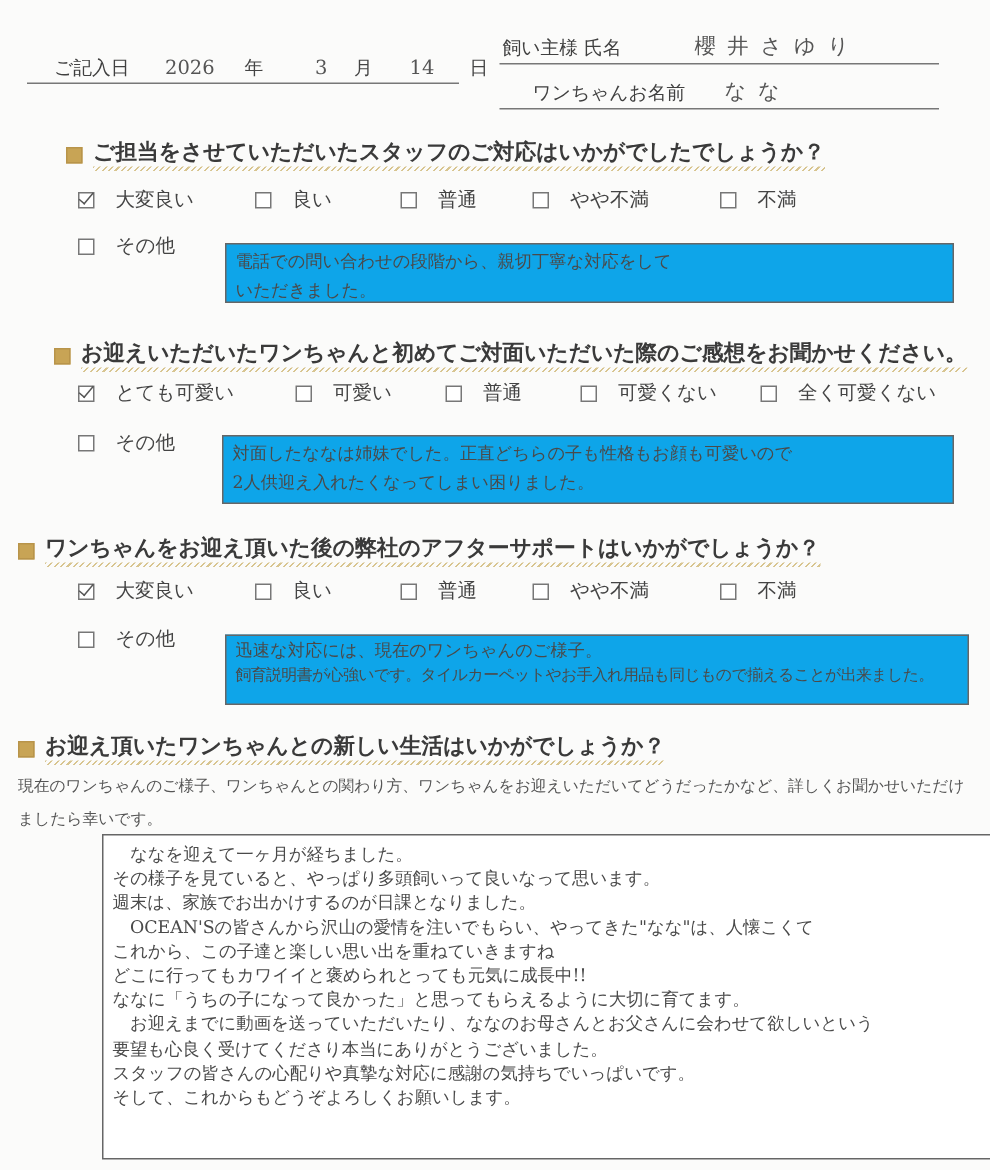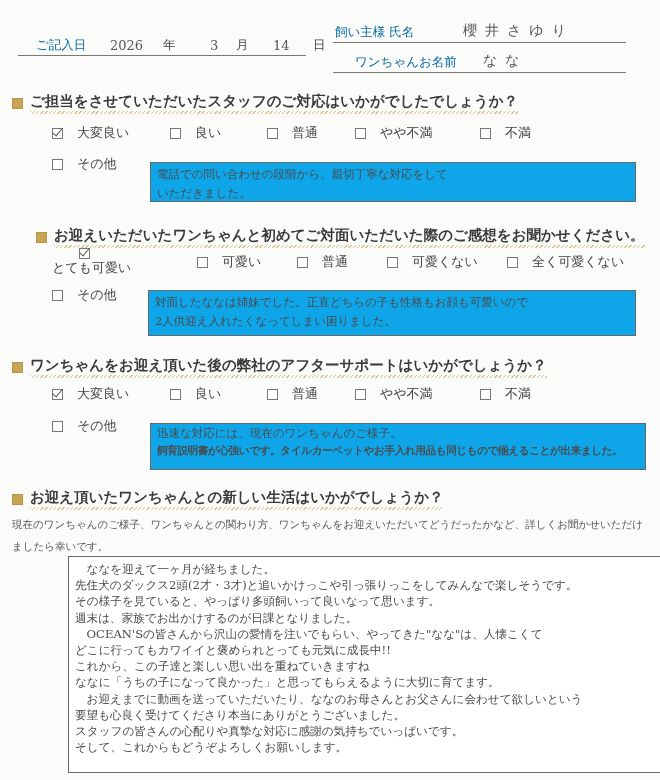--- a/index.html
+++ b/index.html
@@ -1,20 +1,20 @@
 <!DOCTYPE html>
 <html><head>
 <meta charset="utf-8">
 <style>
   * { box-sizing: border-box; margin: 0; padding: 0; }
   html, body { width: 660px; height: 780px; background: #fbfbfa; overflow: hidden; }
   body { position: relative; font-family: "DejaVu Sans", "Liberation Sans", sans-serif; color: #3a3a3a; }
 
   .header-field { position: absolute; display: flex; align-items: flex-end; border-bottom: 1.5px solid #777; }
-  .header-field .lbl { font-size: 12.5px; color: #0369a1; white-space: nowrap; }
+  .header-field .lbl { font-size: 12.5px; color: #404040; white-space: nowrap; }
   .hand { font-family: "DejaVu Serif", "Liberation Serif", serif; color: #555; font-weight: 300; }
 
   #date-field { left: 18px; top: 36px; width: 288px; height: 20px; }
   #date-field .v { font-size: 13px; position: absolute; bottom: 2px; }
   #date-field .u { font-size: 12.5px; position: absolute; bottom: 1px; color: #444; }
 
   #owner-field { left: 333px; top: 25px; width: 293px; height: 18px; }
   #dog-field { left: 333px; top: 55px; width: 293px; height: 18px; }
   .header-field .hv { position: absolute; bottom: 2px; font-size: 14px; letter-spacing: 8px; }
 
@@ -54,21 +54,21 @@
 <div class="header-field" id="owner-field">
   <span class="lbl" style="position:absolute;left:2px;bottom:1px;">飼い主様 氏名</span>
   <span class="hv hand" style="left:130px;">櫻井さゆり</span>
 </div>
 
 <div class="header-field" id="dog-field">
   <span class="lbl" style="position:absolute;left:2px;bottom:1px;margin-left:20px;">ワンちゃんお名前</span>
   <span class="hv hand" style="left:150px;">なな</span>
 </div>
 
-<div class="sec-title" style="top:92px;">
+<div class="sec-title" style="top:92px;margin-left:32px;">
   <span class="sq"></span>
   <span class="t">ご担当をさせていただいたスタッフのご対応はいかがでしたでしょうか？</span>
 </div>
 <div class="opt-row" style="top:133px;">
   <span class="opt" style="left:0;">
       <span class="cb checked"></span>
       <span>大変良い</span>
     </span>
   <span class="opt" style="left:118px;">
       <span class="cb"></span>
@@ -96,21 +96,21 @@
 <div class="comment-box" style="left:150px;top:162px;width:486px;height:40px;">
   <div class="line hand">電話での問い合わせの段階から、親切丁寧な対応をして</div>
   <div class="line hand">いただきました。</div>
 </div>
 
 <div class="sec-title" style="top:226px;margin-left:24px;">
   <span class="sq"></span>
   <span class="t">お迎えいただいたワンちゃんと初めてご対面いただいた際のご感想をお聞かせください。</span>
 </div>
 <div class="opt-row" style="top:262px;">
-  <span class="opt" style="left:0;flex-direction:column;">
+  <span class="opt" style="left:0;">
       <span class="cb checked"></span>
       <span>とても可愛い</span>
     </span>
   <span class="opt" style="left:145px;">
       <span class="cb"></span>
       <span>可愛い</span>
     </span>
   <span class="opt" style="left:245px;">
       <span class="cb"></span>
       <span>普通</span>
@@ -162,35 +162,34 @@
     </span>
 </div>
 <div class="opt-row" style="top:426px;">
   <span class="opt" style="left:0;">
       <span class="cb"></span>
       <span>その他</span>
     </span>
 </div>
 <div class="comment-box" style="left:150px;top:423px;width:496px;height:47px;padding-top:1px;">
   <div class="line hand" style="line-height:17px;">迅速な対応には、現在のワンちゃんのご様子。</div>
-  <div class="line hand" style="line-height:17px;font-size:10.6px;letter-spacing:-0.4px;font-weight:bold;">飼育説明書が心強いです。タイルカーペットやお手入れ用品も同じもので揃えることが出来ました。</div>
+  <div class="line hand" style="line-height:17px;font-size:10.6px;letter-spacing:-0.4px;">飼育説明書が心強いです。タイルカーペットやお手入れ用品も同じもので揃えることが出来ました。</div>
 </div>
 
 <div class="sec-title" style="top:488px;">
   <span class="sq"></span>
   <span class="t">お迎え頂いたワンちゃんとの新しい生活はいかがでしょうか？</span>
 </div>
 <div class="prompt">現在のワンちゃんのご様子、ワンちゃんとの関わり方、ワンちゃんをお迎えいただいてどうだったかなど、詳しくお聞かせいただけましたら幸いです。</div>
 
 <div class="big-box">
   <div class="line hand">　ななを迎えて一ヶ月が経ちました。</div>
-  <div class="line hand">先住犬のダックス2頭(2才・3才)と追いかけっこや引っ張りっこをしてみんなで楽しそうです。</div>
   <div class="line hand">その様子を見ていると、やっぱり多頭飼いって良いなって思います。</div>
   <div class="line hand">週末は、家族でお出かけするのが日課となりました。</div>
   <div class="line hand">　OCEAN'Sの皆さんから沢山の愛情を注いでもらい、やってきた"なな"は、人懐こくて</div>
+  <div class="line hand">これから、この子達と楽しい思い出を重ねていきますね</div>
   <div class="line hand">どこに行ってもカワイイと褒められとっても元気に成長中!!</div>
-  <div class="line hand">これから、この子達と楽しい思い出を重ねていきますね</div>
   <div class="line hand">ななに「うちの子になって良かった」と思ってもらえるように大切に育てます。</div>
   <div class="line hand">　お迎えまでに動画を送っていただいたり、ななのお母さんとお父さんに会わせて欲しいという</div>
   <div class="line hand">要望も心良く受けてくださり本当にありがとうございました。</div>
   <div class="line hand">スタッフの皆さんの心配りや真摯な対応に感謝の気持ちでいっぱいです。</div>
   <div class="line hand">そして、これからもどうぞよろしくお願いします。</div>
 </div>
 
 </body></html>

